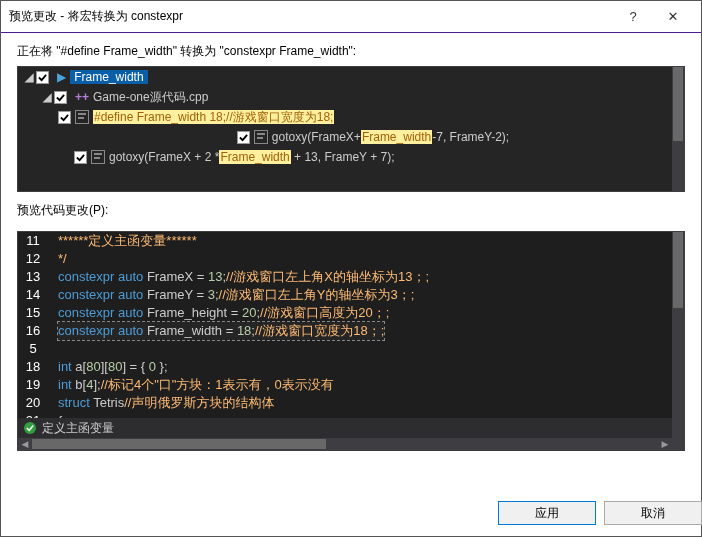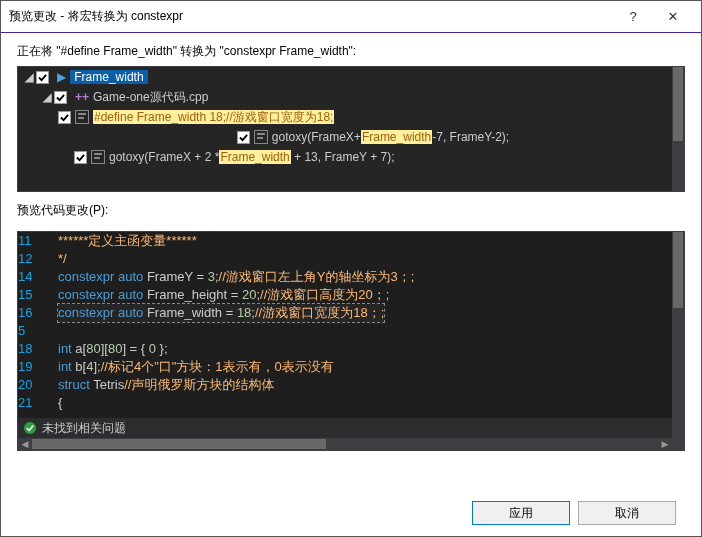--- a/index.html
+++ b/index.html
@@ -18,33 +18,33 @@
 .tree-sel{background:#0a5fa8;color:#fff;padding:0 4px}
 .file-icon{color:#b47fd6;margin:0 4px;font-weight:bold}
 .code-icon{width:14px;height:14px;display:inline-block;border:1px solid #888;margin-right:4px;position:relative}
 .code-icon::before{content:"";position:absolute;left:2px;top:2px;right:2px;height:2px;background:#888}
 .code-icon::after{content:"";position:absolute;left:2px;top:6px;right:4px;height:2px;background:#888}
 .scroll-v{position:absolute;right:0;top:0;width:12px;bottom:0;background:#3e3e42}
 .scroll-v .thumb{position:absolute;left:1px;right:1px;background:#686868}
 .preview-panel{margin:6px 16px 0;height:220px;background:#1e1e1e;border:1px solid #3e3e42;overflow:hidden;position:relative;font-family:Consolas,monospace;font-size:13px}
 .code-body{position:absolute;left:0;top:0;right:12px;bottom:32px;overflow:hidden}
 .code-line{display:flex;height:18px;line-height:18px;white-space:nowrap}
-.gutter{width:40px;text-align:left;padding-right:10px;color:#0ea5e9}
+.gutter{width:40px;text-align:center;padding-right:10px;color:#ffffff}
 .code{color:#ccc}
 .kw{color:#4d9cd6}
 .num{color:#b5cea8}
 .cm{color:#fdba74}
 .sel-box{outline:1px dashed #888;background:rgba(128,128,128,0.08)}
 .status{position:absolute;left:0;right:12px;bottom:12px;height:20px;background:#2d2d30;display:flex;align-items:center;padding:0 6px;color:#ccc;font-size:12px;font-family:"Microsoft YaHei"}
 .status .ok{width:12px;height:12px;border-radius:50%;background:#2e9e3f;display:inline-flex;align-items:center;justify-content:center;margin-right:6px}
 .status .ok svg{width:8px;height:8px}
 .scroll-h{position:absolute;left:0;right:12px;bottom:0;height:12px;background:#3e3e42}
 .scroll-h .thumb{position:absolute;top:1px;bottom:1px;background:#686868}
 .scroll-h .arrow{position:absolute;top:0;bottom:0;width:14px;color:#999;display:flex;align-items:center;justify-content:center;font-size:9px}
-.footer{position:absolute;bottom:0;left:0;right:0;height:48px;display:flex;justify-content:flex-end;align-items:center;padding:0 26px;gap:8px}
+.footer{position:absolute;bottom:0;left:0;right:0;height:48px;display:flex;justify-content:flex-end;align-items:center;padding:0 0;gap:8px}
 .btn-flat{width:98px;height:24px;border:1px solid #aaa;background:#f0f0f0;font-size:12px;display:flex;align-items:center;justify-content:center;cursor:pointer}
 .btn-flat.primary{border-color:#0078d7}
 </style>
 </head>
 <body>
 
 <div class="titlebar">
   <span class="title">预览更改 - 将宏转换为 constexpr</span>
   <span class="btn">?</span>
   <span class="btn">✕</span>
@@ -113,20 +113,24 @@
   <div class="code-body" id="code-body">
       <div class="code-line">
         <span class="gutter">11</span>
         <span class="code"><span>     </span><span>   </span><span>   </span><span class="cm">******定义主函变量******</span></span>
       </div>
       <div class="code-line">
         <span class="gutter">12</span>
         <span class="code"><span class="cm">     */</span></span>
       </div>
       <div class="code-line">
+        <span class="gutter">13</span>
+        <span class="code"><span>    </span><span class="kw">constexpr</span><span> </span><span class="kw">auto</span><span> FrameX = </span><span class="num">13</span><span>;</span><span class="cm">//游戏窗口左上角X的轴坐标为13；;</span></span>
+      </div>
+      <div class="code-line">
         <span class="gutter">14</span>
         <span class="code"><span>    </span><span class="kw">constexpr</span><span> </span><span class="kw">auto</span><span> FrameY = </span><span class="num">3</span><span>;</span><span class="cm">//游戏窗口左上角Y的轴坐标为3；;</span></span>
       </div>
       <div class="code-line">
         <span class="gutter">15</span>
         <span class="code"><span>    </span><span class="kw">constexpr</span><span> </span><span class="kw">auto</span><span> Frame_height = </span><span class="num">20</span><span>;</span><span class="cm">//游戏窗口高度为20；;</span></span>
       </div>
       <div class="code-line">
         <span class="gutter">16</span>
         <span class="code sel-box"><span>    </span><span class="kw">constexpr</span><span> </span><span class="kw">auto</span><span> Frame_width = </span><span class="num">18</span><span>;</span><span class="cm">//游戏窗口宽度为18；;</span></span>
@@ -150,21 +154,21 @@
         <span class="gutter">21</span>
         <span class="code"><span>    {</span></span>
       </div>
     </div>
   <div class="status">
     <span class="ok">
         <svg viewBox="0 0 10 10">
           <path d="M1 5 L4 8 L9 2" stroke="#fff" stroke-width="2" fill="none"></path>
         </svg>
       </span>
-    <span>未找到相关问题</span>
+    <span>定义主函变量</span>
   </div>
   <div class="scroll-h">
     <span class="arrow" style="left:0">◀</span>
     <div class="thumb" style="left:14px;width:45%"></div>
     <span class="arrow" style="right:0">▶</span>
   </div>
   <div class="scroll-v">
       <div class="thumb" style="top:0;height:35%"></div>
     </div>
 </div>

